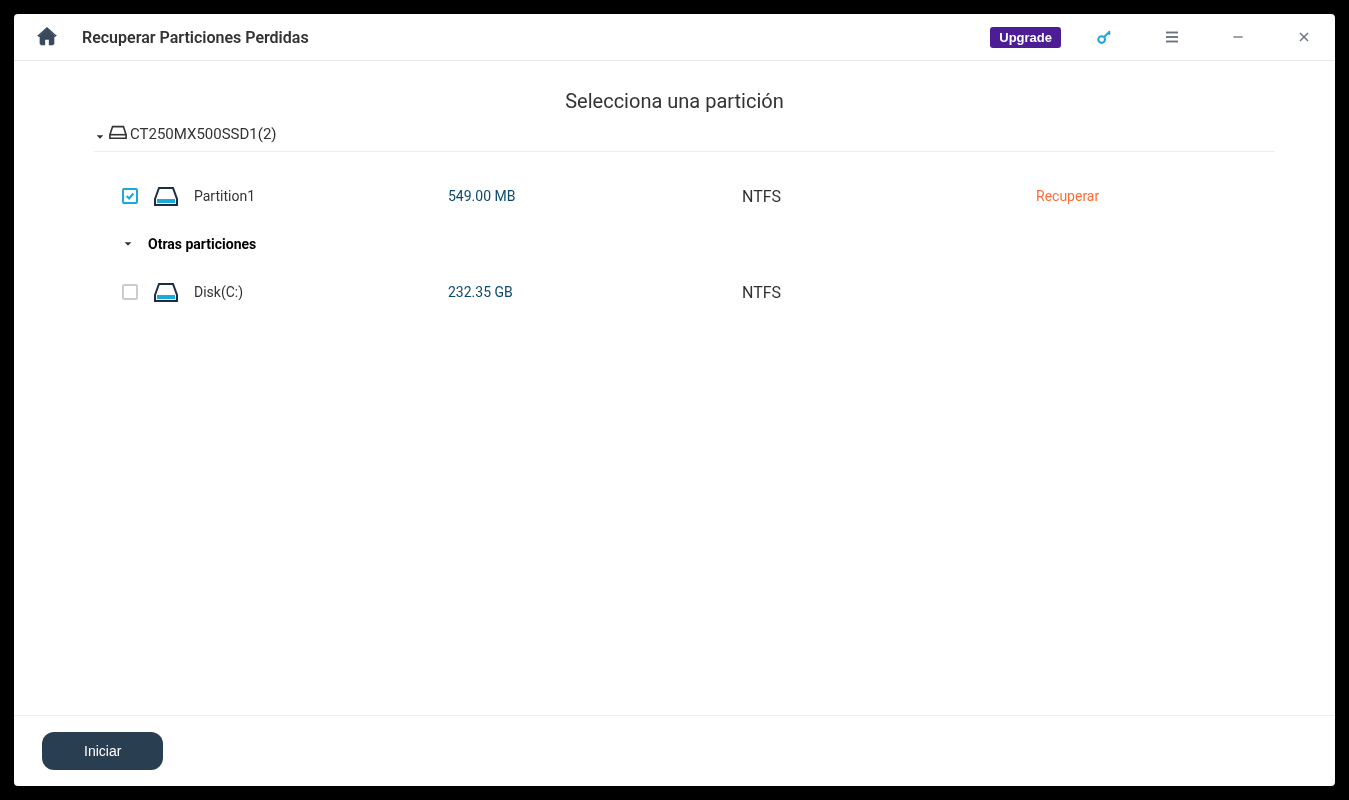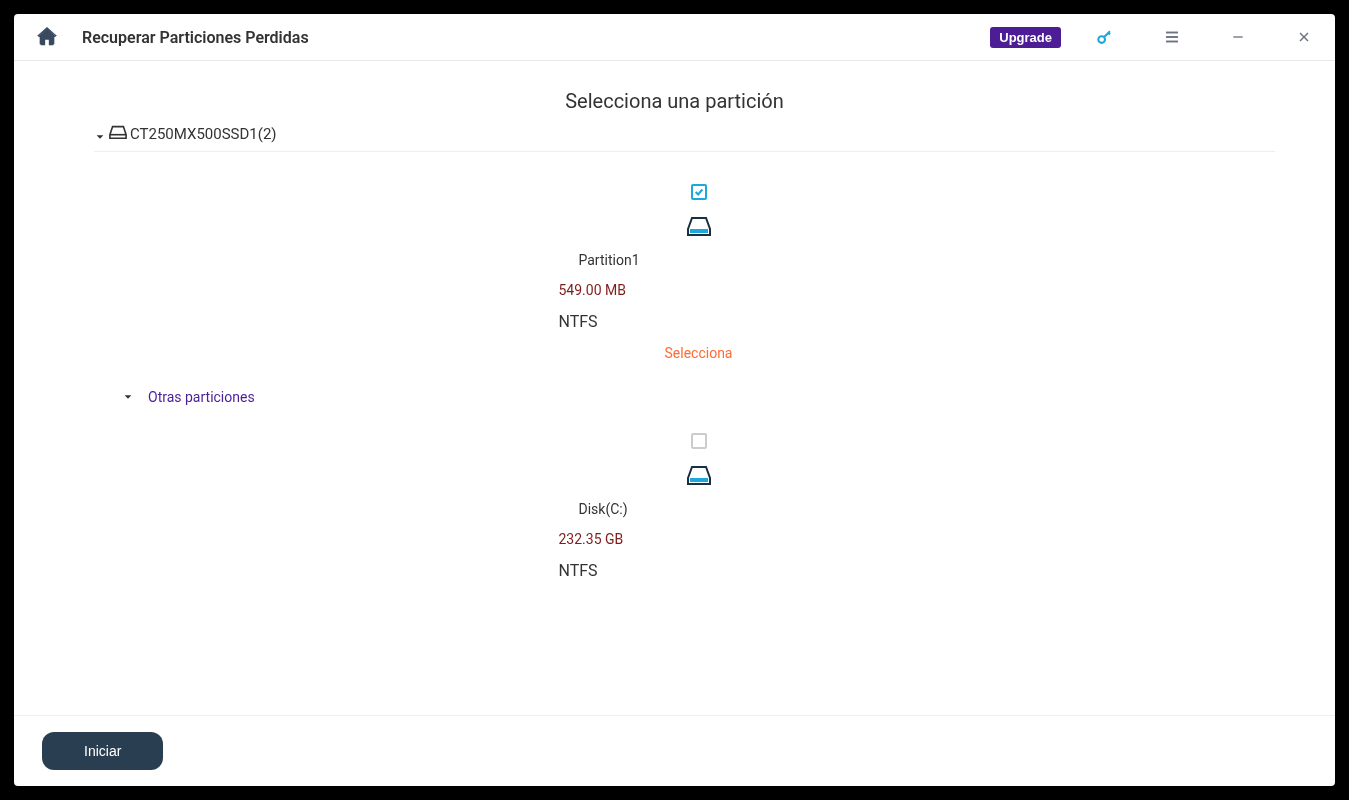--- a/index.html
+++ b/index.html
@@ -112,21 +112,20 @@
 }
 .disk-name {
   font-size: 15px;
   color: #333;
 }
 .partition-row {
   display: flex;
   align-items: center;
   padding: 16px 0 16px 28px;
   gap: 14px;
-  flex-direction: column;
 }
 .checkbox {
   width: 16px;
   height: 16px;
   border: 2px solid #ccc;
   border-radius: 2px;
   display: flex;
   align-items: center;
   justify-content: center;
   cursor: pointer;
@@ -149,40 +148,41 @@
   flex-shrink: 0;
 }
 .partition-name {
   width: 240px;
   font-size: 14px;
   color: #333;
 }
 .partition-size {
   width: 280px;
   font-size: 14px;
-  color: #7f1d1d;
+  color: #0c4a6e;
 }
 .partition-fs {
   width: 280px;
   font-size: 16px;
   color: #333;
 }
 .partition-status {
   font-size: 14px;
   color: #ff6b35;
 }
 .subgroup-header {
   display: flex;
   align-items: center;
   gap: 14px;
   padding: 12px 0 12px 28px;
 }
 .subgroup-name {
   font-size: 14px;
-  color: #4c1d95;
+  color: #000000;
+  font-weight: bold;
 }
 .footer {
   display: flex;
   align-items: center;
   justify-content: space-between;
   padding: 16px 28px;
   border-top: 1px solid #eee;
 }
 .footer-text {
   font-size: 14px;
@@ -271,21 +271,21 @@
         </div>
         <div class="partition-icon">
           <svg viewBox="0 0 28 24" width="28" height="24">
             <path d="M3 15 L7 4 L21 4 L25 15 L25 21 L3 21 Z" fill="none" stroke="#1a2e44" stroke-width="2"></path>
             <rect x="5" y="15" width="18" height="4" fill="#1ca8dd"></rect>
           </svg>
         </div>
         <span class="partition-name">Partition1</span>
         <span class="partition-size">549.00 MB</span>
         <span class="partition-fs">NTFS</span>
-        <span class="partition-status">Selecciona</span>
+        <span class="partition-status">Recuperar</span>
       </div>
 
       <div class="subgroup-header">
         <div class="chevron">
           <svg viewBox="0 0 12 12" width="10" height="10" fill="#333">
             <path d="M2 4l4 4 4-4z"></path>
           </svg>
         </div>
         <span class="subgroup-name">Otras particiones</span>
       </div>

